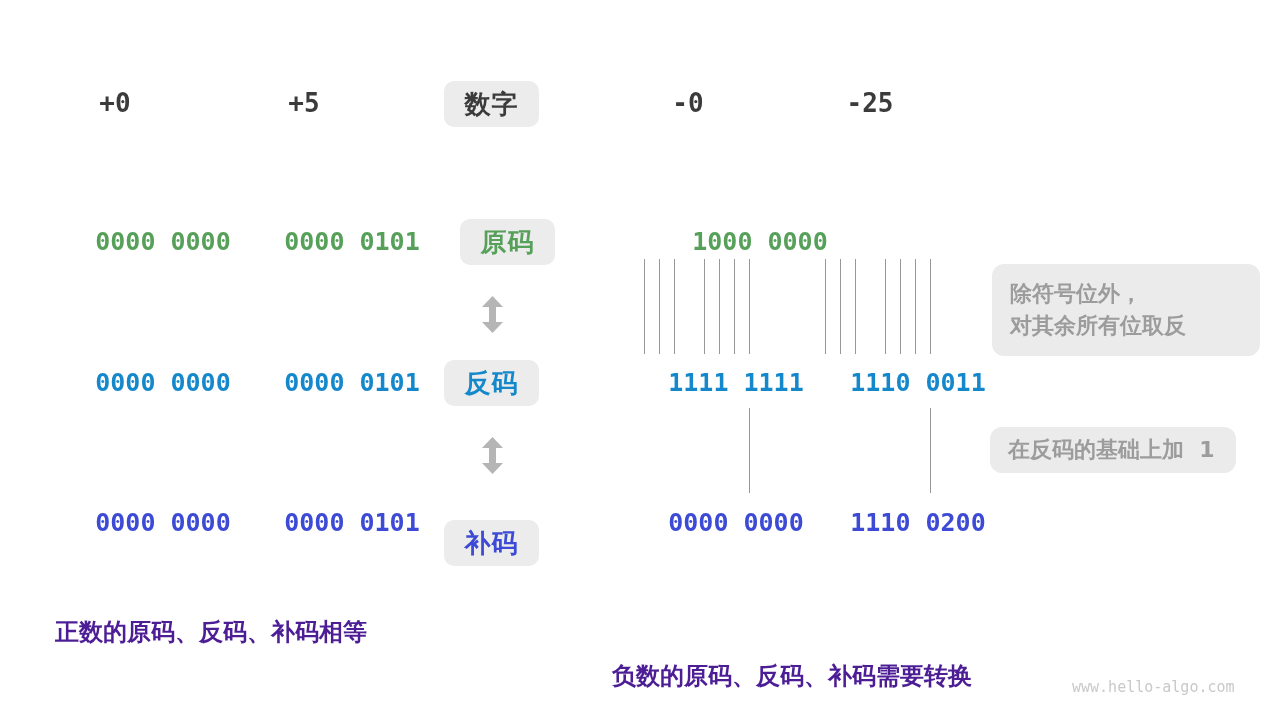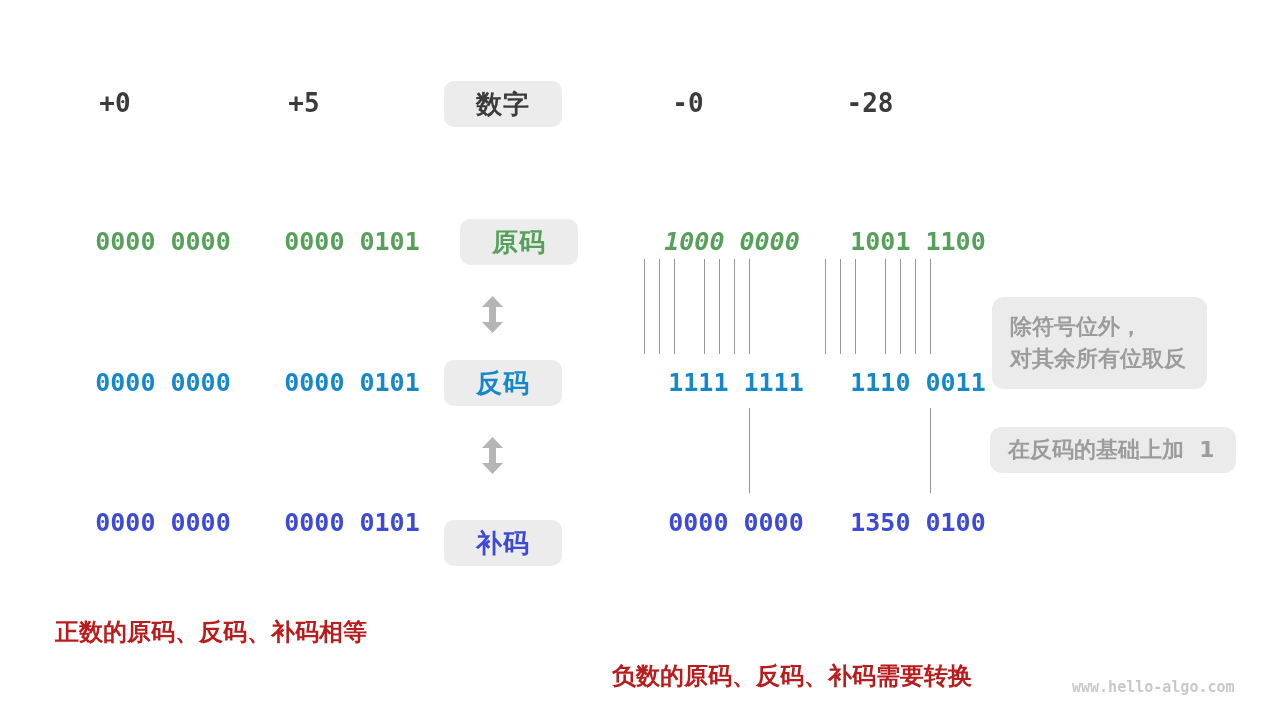--- a/index.html
+++ b/index.html
@@ -4,21 +4,21 @@
 <style>
   * { margin: 0; padding: 0; box-sizing: border-box; }
   html, body { width: 1280px; height: 720px; background: #ffffff; overflow: hidden; }
   .canvas {
     position: relative;
     width: 1280px;
     height: 720px;
     background: #ffffff;
     font-family: "DejaVu Sans", "Liberation Sans", sans-serif;
   }
-  .abs { position: absolute; font-weight: bold; }
+  .abs { position: absolute; }
   .center-x { transform: translateX(-50%); }
 
   
   .num {
     font-family: "DejaVu Sans Mono", "Liberation Mono", monospace;
     font-weight: bold;
     font-size: 26px;
     color: #3b3b3b;
     white-space: nowrap;
   }
@@ -30,21 +30,21 @@
     font-size: 25px;
     white-space: pre;
     margin-left: 48px;
   }
   .green  { color: #56a05a; }
   .blue   { color: #1588cc; }
   .indigo { color: #3c4ad6; }
 
   
   .badge {
-    width: 118px;
+    width: 95px;
     height: 46px;
     background: #ececec;
     border-radius: 10px;
     display: flex;
     align-items: center;
     justify-content: center;
     font-size: 26px;
     font-weight: bold;
     letter-spacing: 1px;
   }
@@ -70,48 +70,47 @@
     flex-direction: column;
     justify-content: center;
     padding-left: 18px;
     white-space: pre;
   }
 
   
   .caption {
     font-size: 24px;
     font-weight: bold;
-    color: #b91c1c;
+    color: #4c1d95;
     white-space: nowrap;
   }
 
   .watermark {
     font-family: "DejaVu Sans Mono", "Liberation Mono", monospace;
     font-size: 15px;
     color: #c9c9c9;
     white-space: nowrap;
   }
   .arrow-icon { display: block; }
 </style>
 </head>
 <body>
 
 <div class="canvas">
 
   <div class="abs num center-x" style="left:115px; top:88px;">+0</div>
   <div class="abs num center-x" style="left:304px; top:88px;">+5</div>
   <div class="abs badge dark" style="left:444px; top:81px;">数字</div>
   <div class="abs num center-x" style="left:688px; top:88px;">-0</div>
-  <div class="abs num center-x" style="left:870px; top:88px;">-28</div>
+  <div class="abs num center-x" style="left:870px; top:88px;">-25</div>
 
   <div class="abs bin green center-x" style="left:115px; top:227px;">0000 0000</div>
   <div class="abs bin green center-x" style="left:304px; top:227px;">0000 0101</div>
   <div class="abs badge green" style="left:460px; top:219px;">原码</div>
-  <div class="abs bin green center-x" style="left:684px; top:227px;font-style:italic;">1000 0000</div>
-  <div class="abs bin green center-x" style="left:870px; top:227px;">1001 1100</div>
+  <div class="abs bin green center-x" style="left:712px; top:227px;">1000 0000</div>
 
   <div class="vline" style="left:644px; top:259px; height:95px;"></div>
   <div class="vline" style="left:659px; top:259px; height:95px;"></div>
   <div class="vline" style="left:674px; top:259px; height:95px;"></div>
   <div class="vline" style="left:704px; top:259px; height:95px;"></div>
   <div class="vline" style="left:719px; top:259px; height:95px;"></div>
   <div class="vline" style="left:734px; top:259px; height:95px;"></div>
   <div class="vline" style="left:749px; top:259px; height:95px;"></div>
   <div class="vline" style="left:825px; top:259px; height:95px;"></div>
   <div class="vline" style="left:840px; top:259px; height:95px;"></div>
@@ -143,23 +142,23 @@
       <path d="M12.5 0 L23 11 L2 11 Z" fill="#b5b5b5"></path>
       <rect x="9" y="10" width="7" height="17" fill="#b5b5b5"></rect>
       <path d="M12.5 37 L23 26 L2 26 Z" fill="#b5b5b5"></path>
     </svg>
   </div>
 
   <div class="abs bin indigo center-x" style="left:115px; top:508px;">0000 0000</div>
   <div class="abs bin indigo center-x" style="left:304px; top:508px;">0000 0101</div>
   <div class="abs badge indigo" style="left:444px; top:500px;margin-top:20px;">补码</div>
   <div class="abs bin indigo center-x" style="left:688px; top:508px;">0000 0000</div>
-  <div class="abs bin indigo center-x" style="left:870px; top:508px;">1350 0100</div>
+  <div class="abs bin indigo center-x" style="left:870px; top:508px;">1110 0200</div>
 
-  <div class="note" style="left:992px; top:264px; width:215px; height:92px;margin-top:33px;">
+  <div class="note" style="left:992px; top:264px; width:268px; height:92px;">
     <div>除符号位外，</div>
     <div>对其余所有位取反</div>
   </div>
   <div class="note" style="left:990px; top:427px; width:246px; height:46px;">
     <div>在反码的基础上加  1</div>
   </div>
 
   <div class="abs caption" style="left:55px; top:616px;">正数的原码、反码、补码相等</div>
   <div class="abs caption" style="left:612px; top:616px;margin-top:44px;">负数的原码、反码、补码需要转换</div>
 

